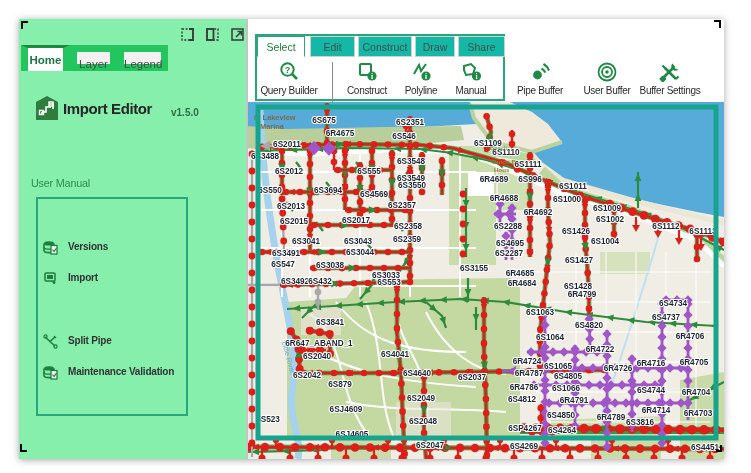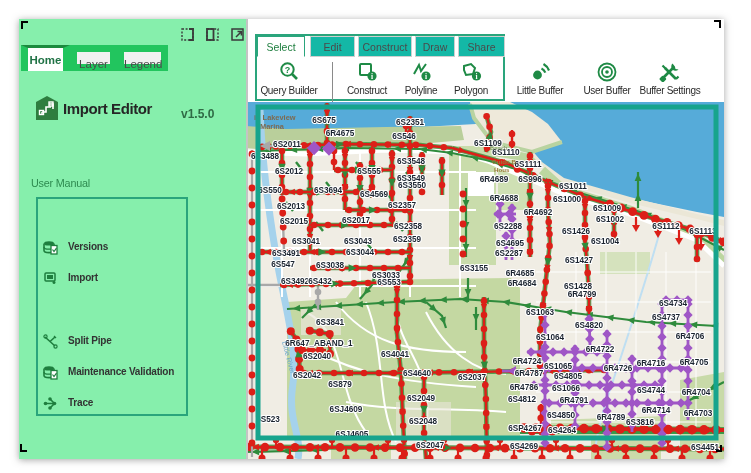--- a/index.html
+++ b/index.html
@@ -3,21 +3,21 @@
 <style>
 *{margin:0;padding:0;box-sizing:border-box}
 html,body{width:751px;height:473px;background:#fff;font-family:"Liberation Sans",sans-serif;overflow:hidden;position:relative}
 .app{position:absolute;left:19px;top:19px;width:705px;height:440px;background:#fff;box-shadow:0 1px 7px rgba(90,90,90,.55)}
 .lpanel{position:absolute;left:0;top:0;width:227px;height:440px;background:#86efac}
 .tico{position:absolute;top:8px}
 .tabs{position:absolute;left:2px;top:26px;height:26px}
 .tab{position:absolute;top:0;height:26px;line-height:25px;text-align:center;font-size:11.5px;color:#4a4a4a;background:#f1f1f1;border:7px solid #22c55e}
 .tab.active{background:#fff;color:#217346;border-top:3px solid #1c8a3e;border-bottom:none;font-weight:bold;z-index:2}
 .ttl{position:absolute;left:44px;top:81px;font-size:15px;font-weight:bold;color:#262626;letter-spacing:-0.4px}
-.ver{position:absolute;left:162px;top:88px;font-size:12px;font-weight:bold;color:#2f6b45}
+.ver{position:absolute;left:152px;top:88px;font-size:10px;font-weight:bold;color:#2f6b45}
 .desc{position:absolute;left:12px;top:112px;width:214px;font-size:10.2px;letter-spacing:-0.3px;line-height:14.6px;color:#3d3d3d;white-space:nowrap}
 .um{position:absolute;left:12px;top:158px;font-size:10.8px;letter-spacing:-0.2px;color:#2e8b50;}
 .mbox{position:absolute;left:17px;top:178px;width:152px;height:219px;border:2px solid #2aa57c}
 .mi{position:absolute;left:5px;height:31px;width:145px}
 .mic{position:absolute;left:0;top:8px}
 .mil{position:absolute;left:25px;top:9px;font-size:10px;letter-spacing:-0.2px;font-weight:bold;color:#333;white-space:nowrap}
 .toolbar{position:absolute;left:227px;top:12px;width:478px;height:103px;background:#fff;border-bottom:2px solid #84cc16}
 .gbox{position:absolute;left:9px;top:3px;width:250px;height:67px;border:2px solid #2aa57c}
 .ttab{position:absolute;top:5px;height:21px;line-height:20px;text-align:center;font-size:10.5px;color:#4a4a4a;background:#14b8a6;border:1px solid #cfcfcf}
 .ttab.active{background:#fff;color:#1e7e3e;border:1px solid #2aa57c;border-bottom:1px solid #fff;z-index:2}
@@ -88,30 +88,20 @@
         <div class="mi" style="top:158px">
           <span class="mic"><svg width="15" height="15" viewBox="0 0 15 15" style="">
               <ellipse cx="6" cy="3.4" rx="5" ry="2.2" fill="#1e7e3e"></ellipse>
               <path d="M1 3.4 v7 c0 1.2 2.2 2.2 5 2.2 s5 -1 5 -2.2 v-7" fill="none" stroke="#1e7e3e" stroke-width="1.6"></path>
               <path d="M1 7 c0 1.2 2.2 2.2 5 2.2 s5 -1 5 -2.2" fill="none" stroke="#1e7e3e" stroke-width="1.3"></path>
               <rect x="8" y="5.5" width="6" height="8.5" fill="#fff" stroke="#1e7e3e" stroke-width="1.3"></rect>
               <path d="M9.5 9.5 l1.5 2 l2.5 -3.4" stroke="#1e7e3e" stroke-width="1.2" fill="none"></path>
             </svg></span>
           <span class="mil">Maintenance Validation</span>
         </div>
-        <div class="mi" style="top:189px">
-          <span class="mic"><svg width="15" height="15" viewBox="0 0 15 15" style="">
-              <path d="M2 7.5 h9 M7 3 l4.5 4.5 L7 12" fill="none" stroke="#1e7e3e" stroke-width="1.6"></path>
-              <circle cx="2.5" cy="7.5" r="1.8" fill="#1e7e3e"></circle>
-              <circle cx="7" cy="3" r="1.8" fill="#1e7e3e"></circle>
-              <circle cx="7" cy="12" r="1.8" fill="#1e7e3e"></circle>
-              <circle cx="11.5" cy="7.5" r="1.8" fill="#1e7e3e"></circle>
-            </svg></span>
-          <span class="mil">Trace</span>
-        </div>
       </div>
   </div>
   <div class="toolbar">
     <div class="gbox"></div>
     <div class="ttab active" style="left:11px;width:48px">Select</div>
     <div class="ttab" style="left:64px;width:45px">Edit</div>
     <div class="ttab" style="left:112px;width:54px">Construct</div>
     <div class="ttab" style="left:169px;width:40px">Draw</div>
     <div class="ttab" style="left:212px;width:47px">Share</div>
     <div class="tbtn" style="left:5px">
@@ -138,29 +128,29 @@
             <text x="15" y="18" font-size="7.5" font-weight="bold" fill="#fff" text-anchor="middle" font-family="Liberation Serif">i</text>
           </svg></div>
         <div class="lb">Polyline</div>
       </div>
     <div class="tbtn" style="left:187px">
         <div class="ic"><svg width="21" height="20" viewBox="0 0 21 20" style="">
             <path d="M3 5 L10 3 L14 7 L12 13 L5 14 L3 9 Z" fill="none" stroke="#1e8a45" stroke-width="2"></path>
             <circle cx="15.5" cy="15" r="4.6" fill="#1e8a45"></circle>
             <text x="15.5" y="18" font-size="7.5" font-weight="bold" fill="#fff" text-anchor="middle" font-family="Liberation Serif">i</text>
           </svg></div>
-        <div class="lb">Polygon</div>
+        <div class="lb">Manual</div>
       </div>
     <div class="tbtn" style="left:256px">
         <div class="ic"><svg width="21" height="21" viewBox="0 0 21 21" style="">
             <circle cx="7.5" cy="14" r="4.4" fill="#1e8a45"></circle>
             <path d="M11.5 7.5 a7.5 7.5 0 0 1 3.8 4.2" fill="none" stroke="#1e8a45" stroke-width="2.2"></path>
             <path d="M13.5 3 a12.5 12.5 0 0 1 5.5 6.5" fill="none" stroke="#1e8a45" stroke-width="2.2"></path>
           </svg></div>
-        <div class="lb">Little Buffer</div>
+        <div class="lb">Pipe Buffer</div>
       </div>
     <div class="tbtn" style="left:323px">
         <div class="ic"><svg width="22" height="22" viewBox="0 0 22 22" style="">
             <circle cx="11" cy="11" r="8.5" fill="none" stroke="#1e8a45" stroke-width="1.8"></circle>
             <circle cx="11" cy="11" r="5" fill="none" stroke="#1e8a45" stroke-width="1.8"></circle>
             <circle cx="11" cy="11" r="1.8" fill="#1e8a45"></circle>
           </svg></div>
         <div class="lb">User Buffer</div>
       </div>
     <div class="tbtn" style="left:386px">

